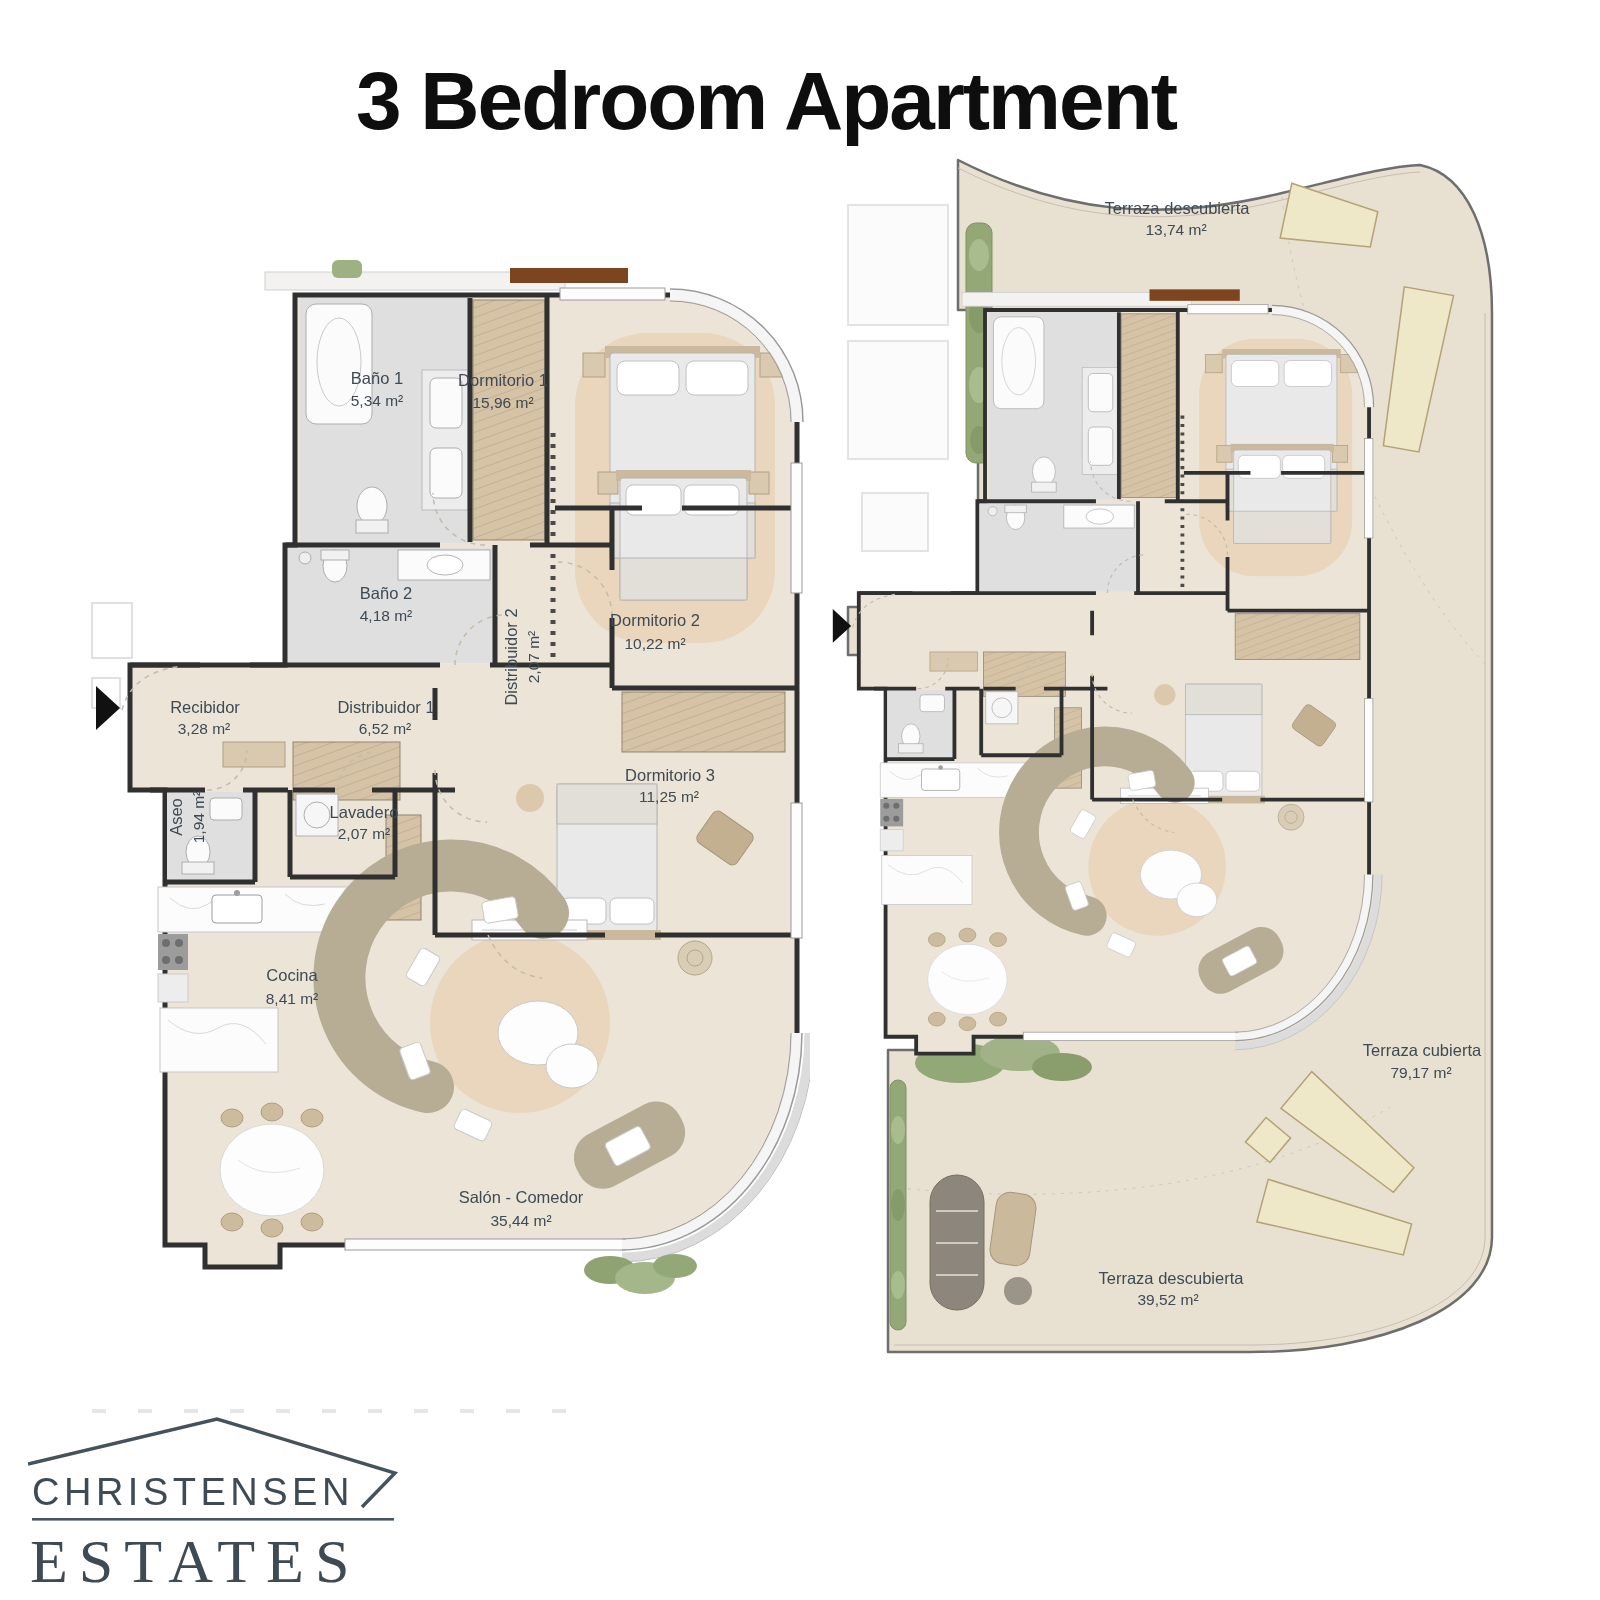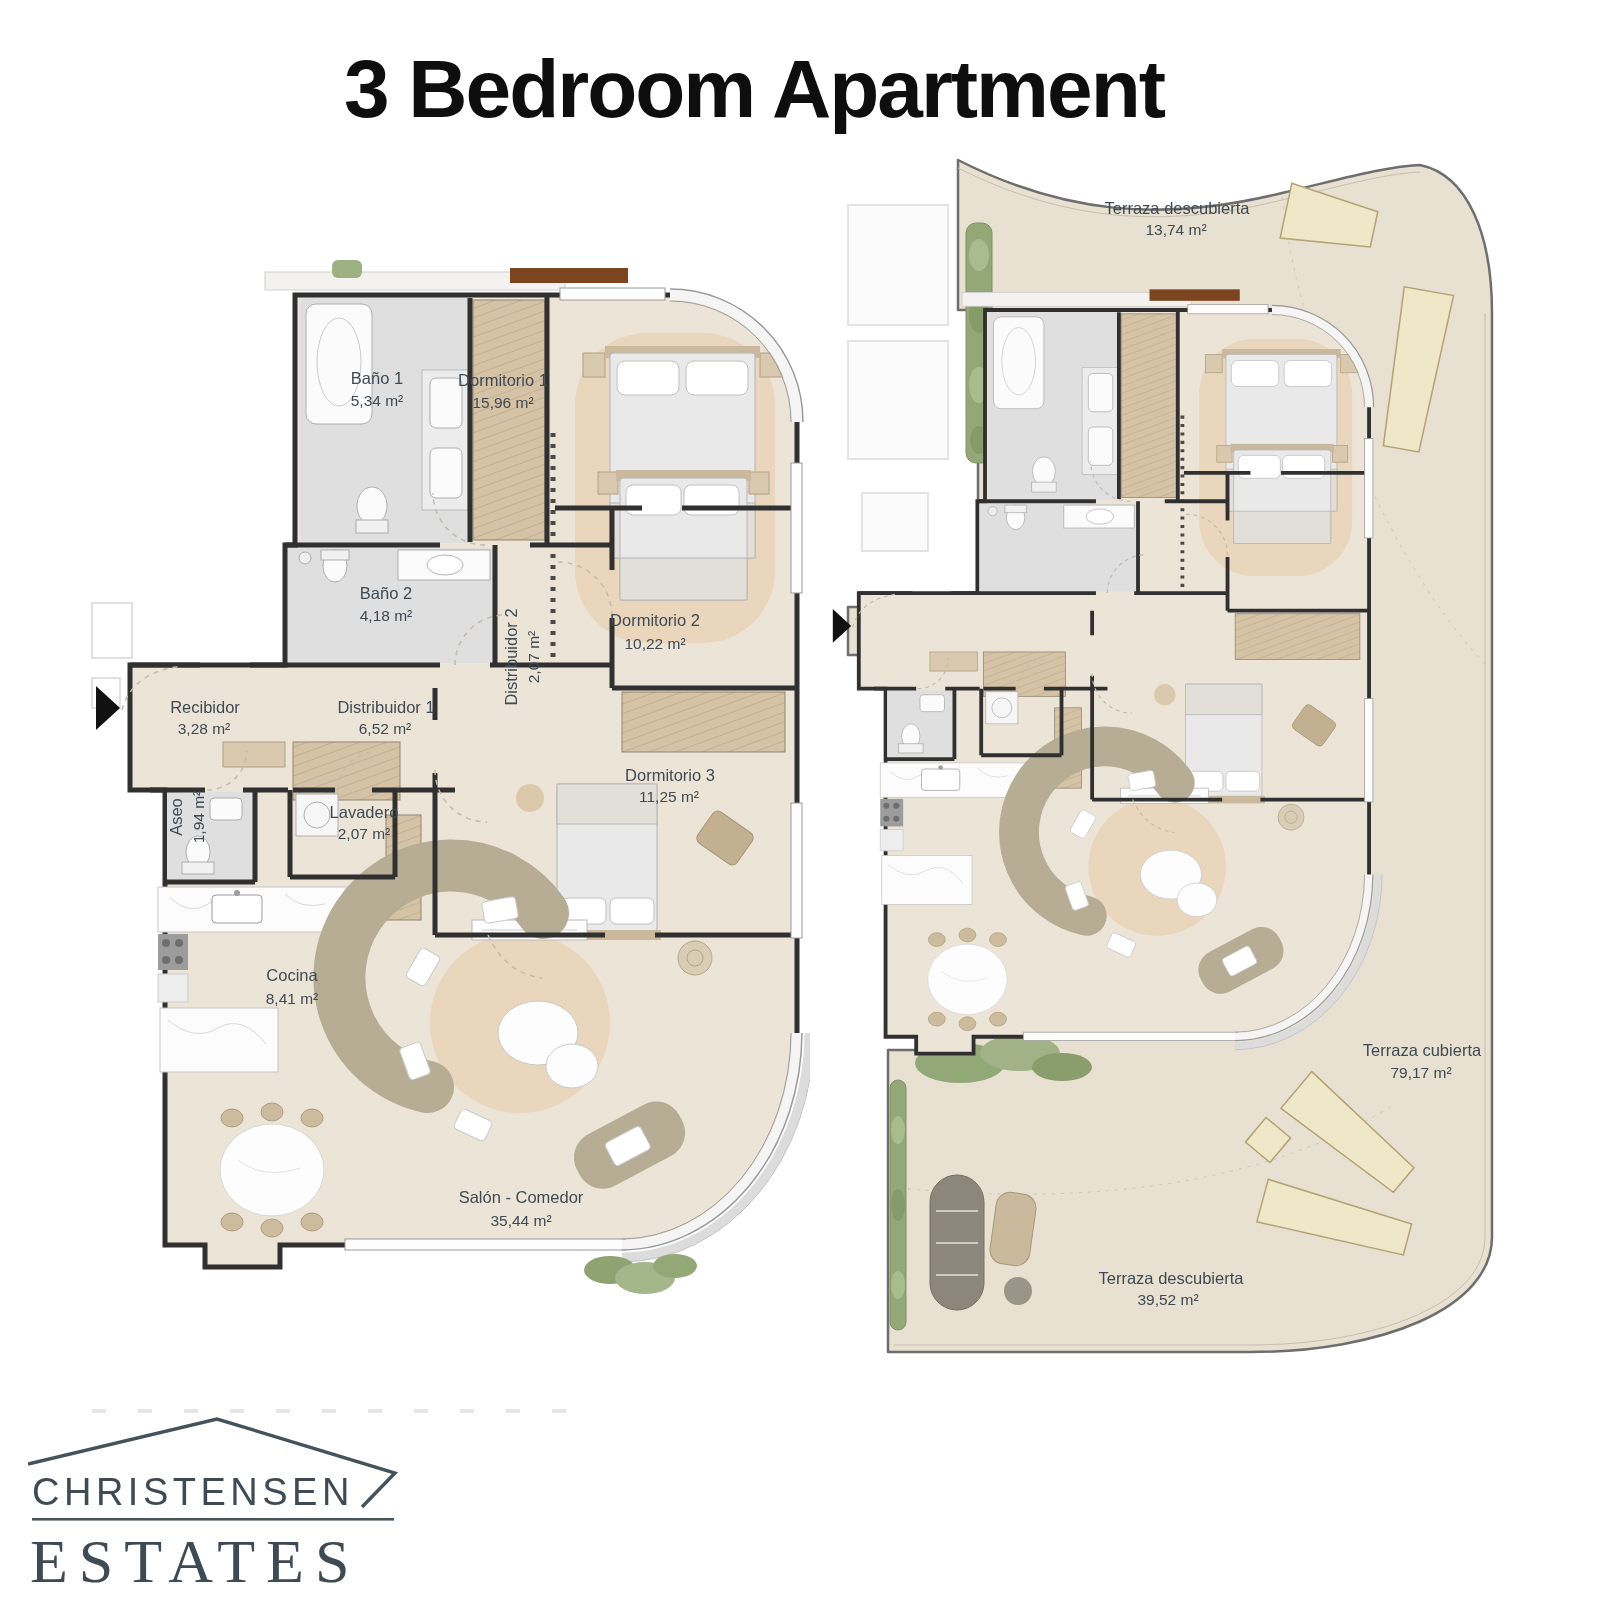--- a/index.html
+++ b/index.html
@@ -1,19 +1,19 @@
 <!DOCTYPE html>
 <html><head>
 <meta charset="utf-8">
 <style>
   html,body{margin:0;padding:0;background:#ffffff;}
   .page{position:relative;width:1600px;height:1600px;background:#ffffff;overflow:hidden;
         font-family:"Liberation Sans", sans-serif;}
   .title{position:absolute;top:38px;left:0;width:1500px;text-align:center;
-         font-size:82px;font-weight:700;letter-spacing:-2px;color:#0e0e0e;margin:4px;}
+         font-size:82px;font-weight:700;letter-spacing:-2px;color:#0e0e0e;margin:16px;}
   svg text{font-family:"Liberation Sans", sans-serif;fill:#3e4a54;}
   .room-name{font-size:16.5px;}
   .room-area{font-size:15.5px;}
   .logo{position:absolute;left:28px;top:1408px;width:390px;height:195px;}
   .remnants{position:absolute;left:92px;top:1409px;width:492px;height:4px;
     background:repeating-linear-gradient(90deg,#cfcfcf 0 14px,transparent 14px 46px);
     opacity:.55;}
 </style>
 </head>
 <body>

